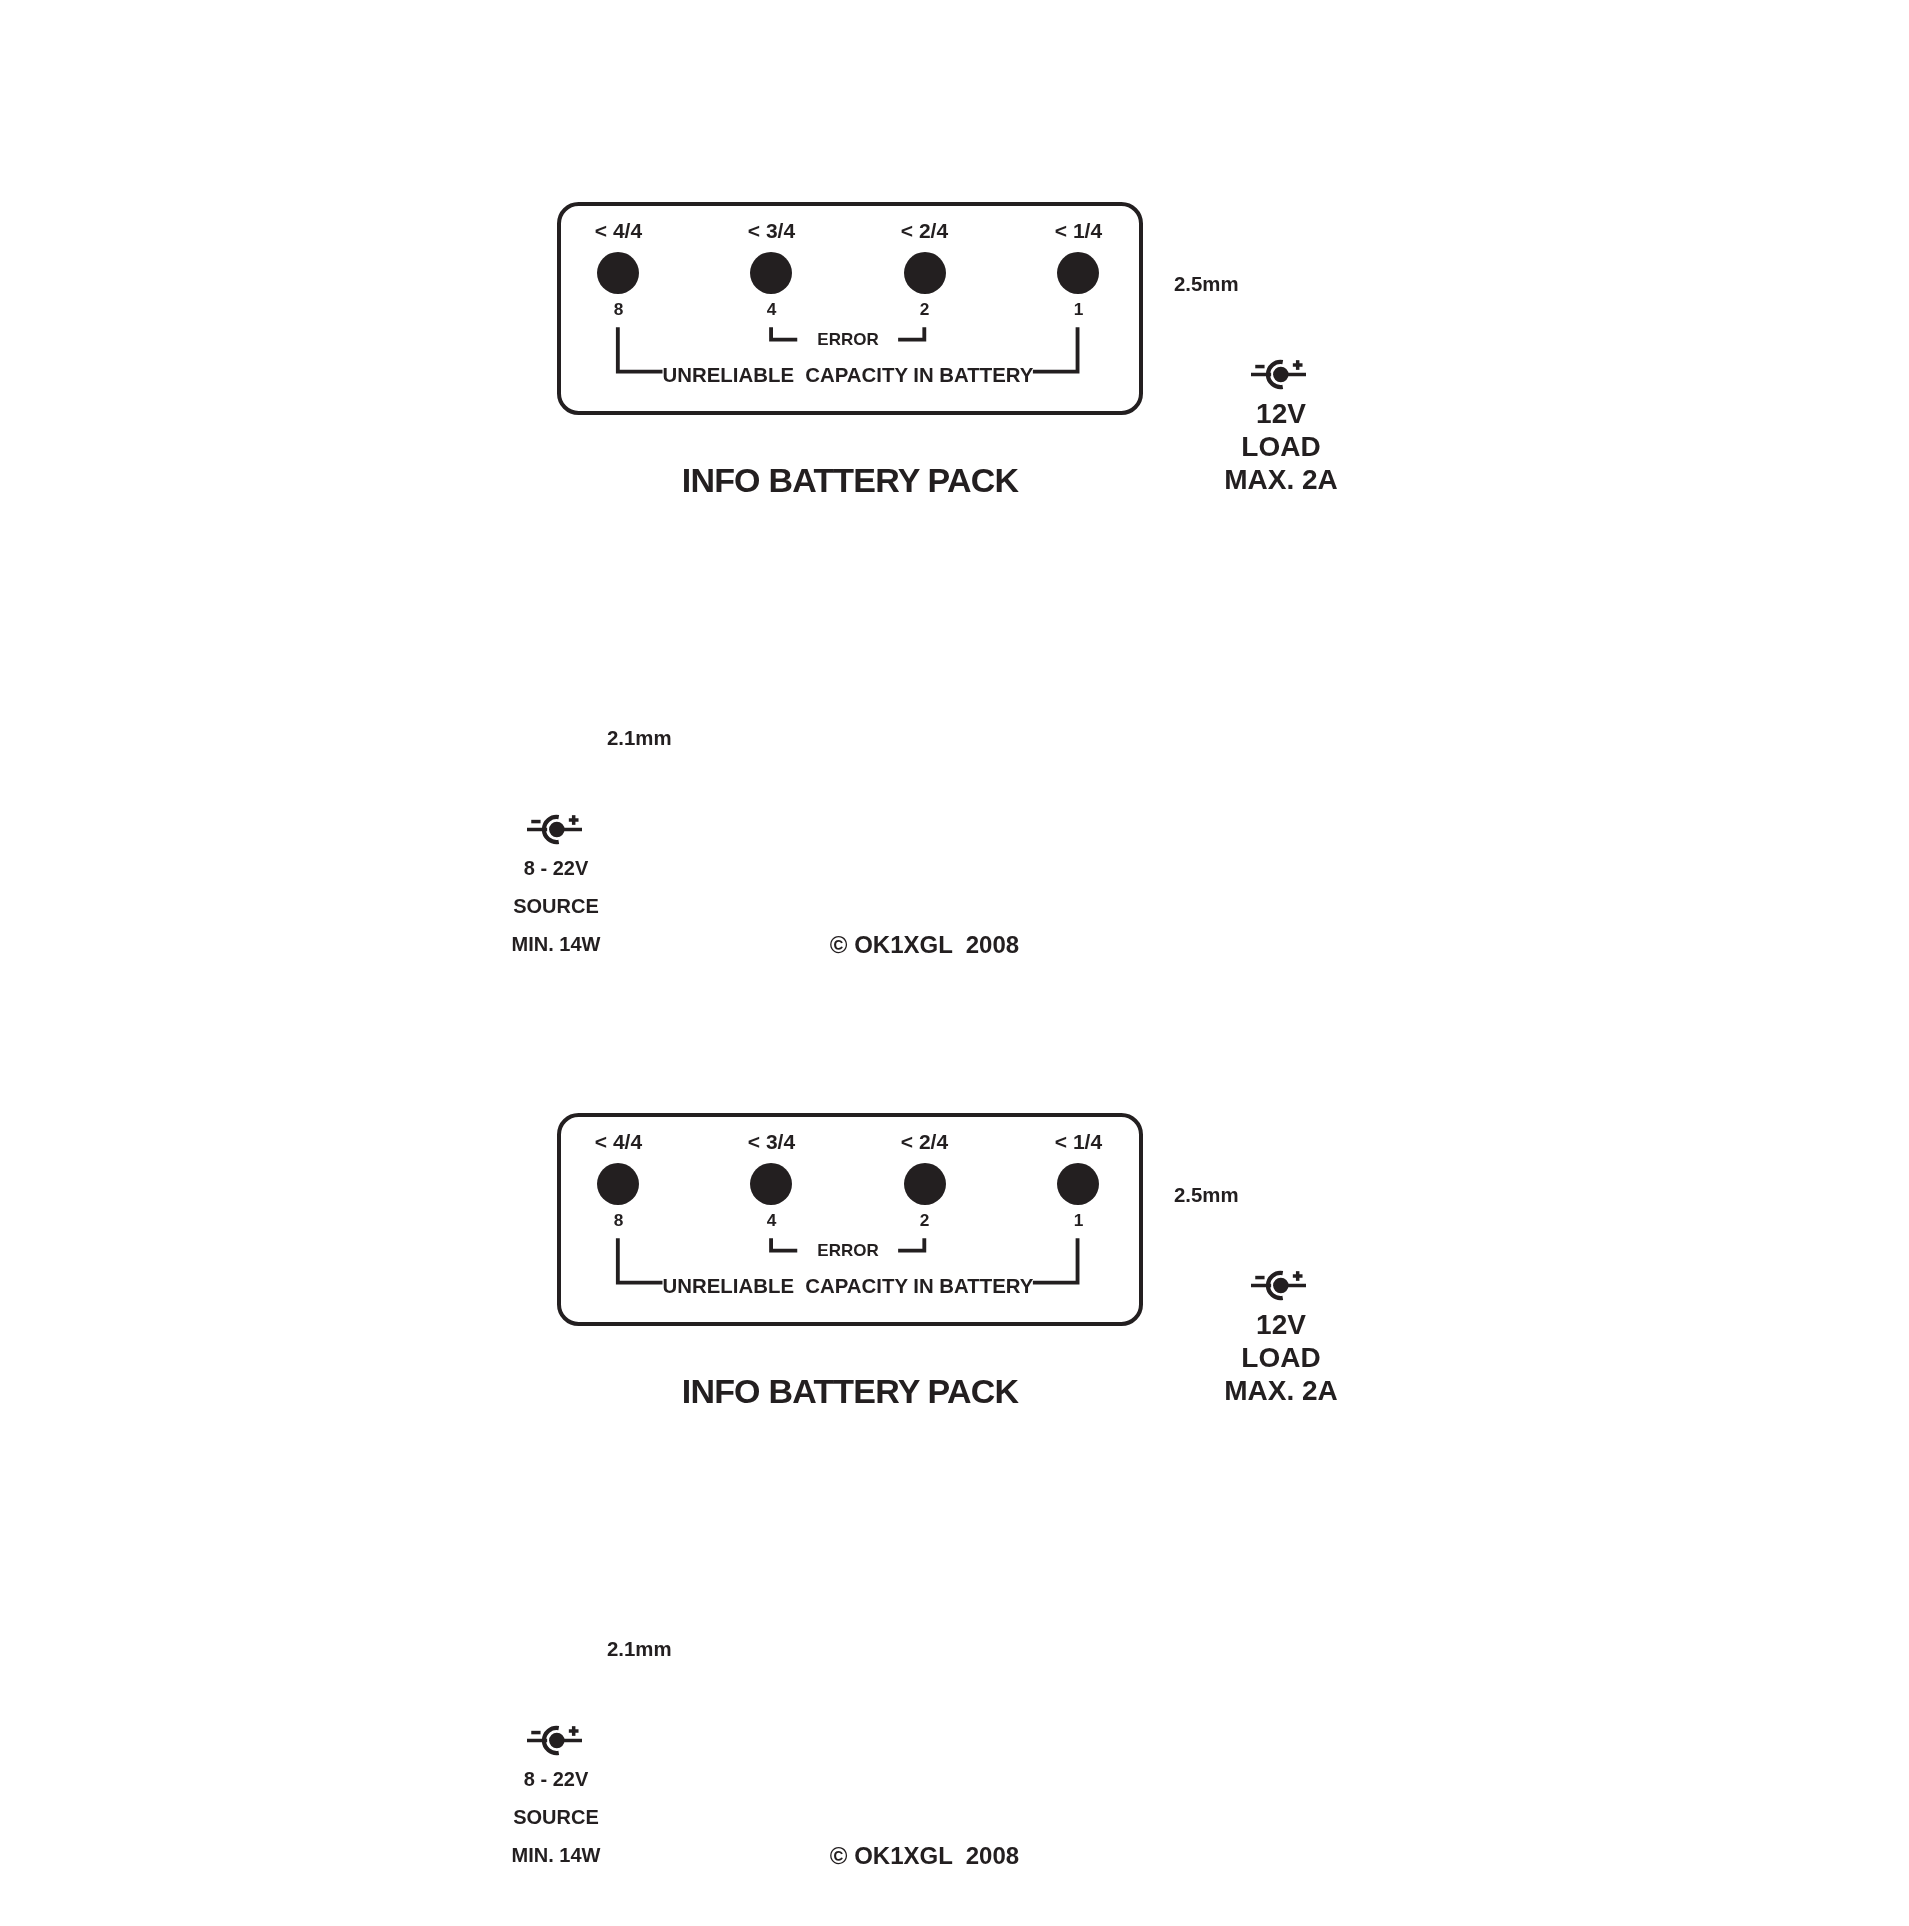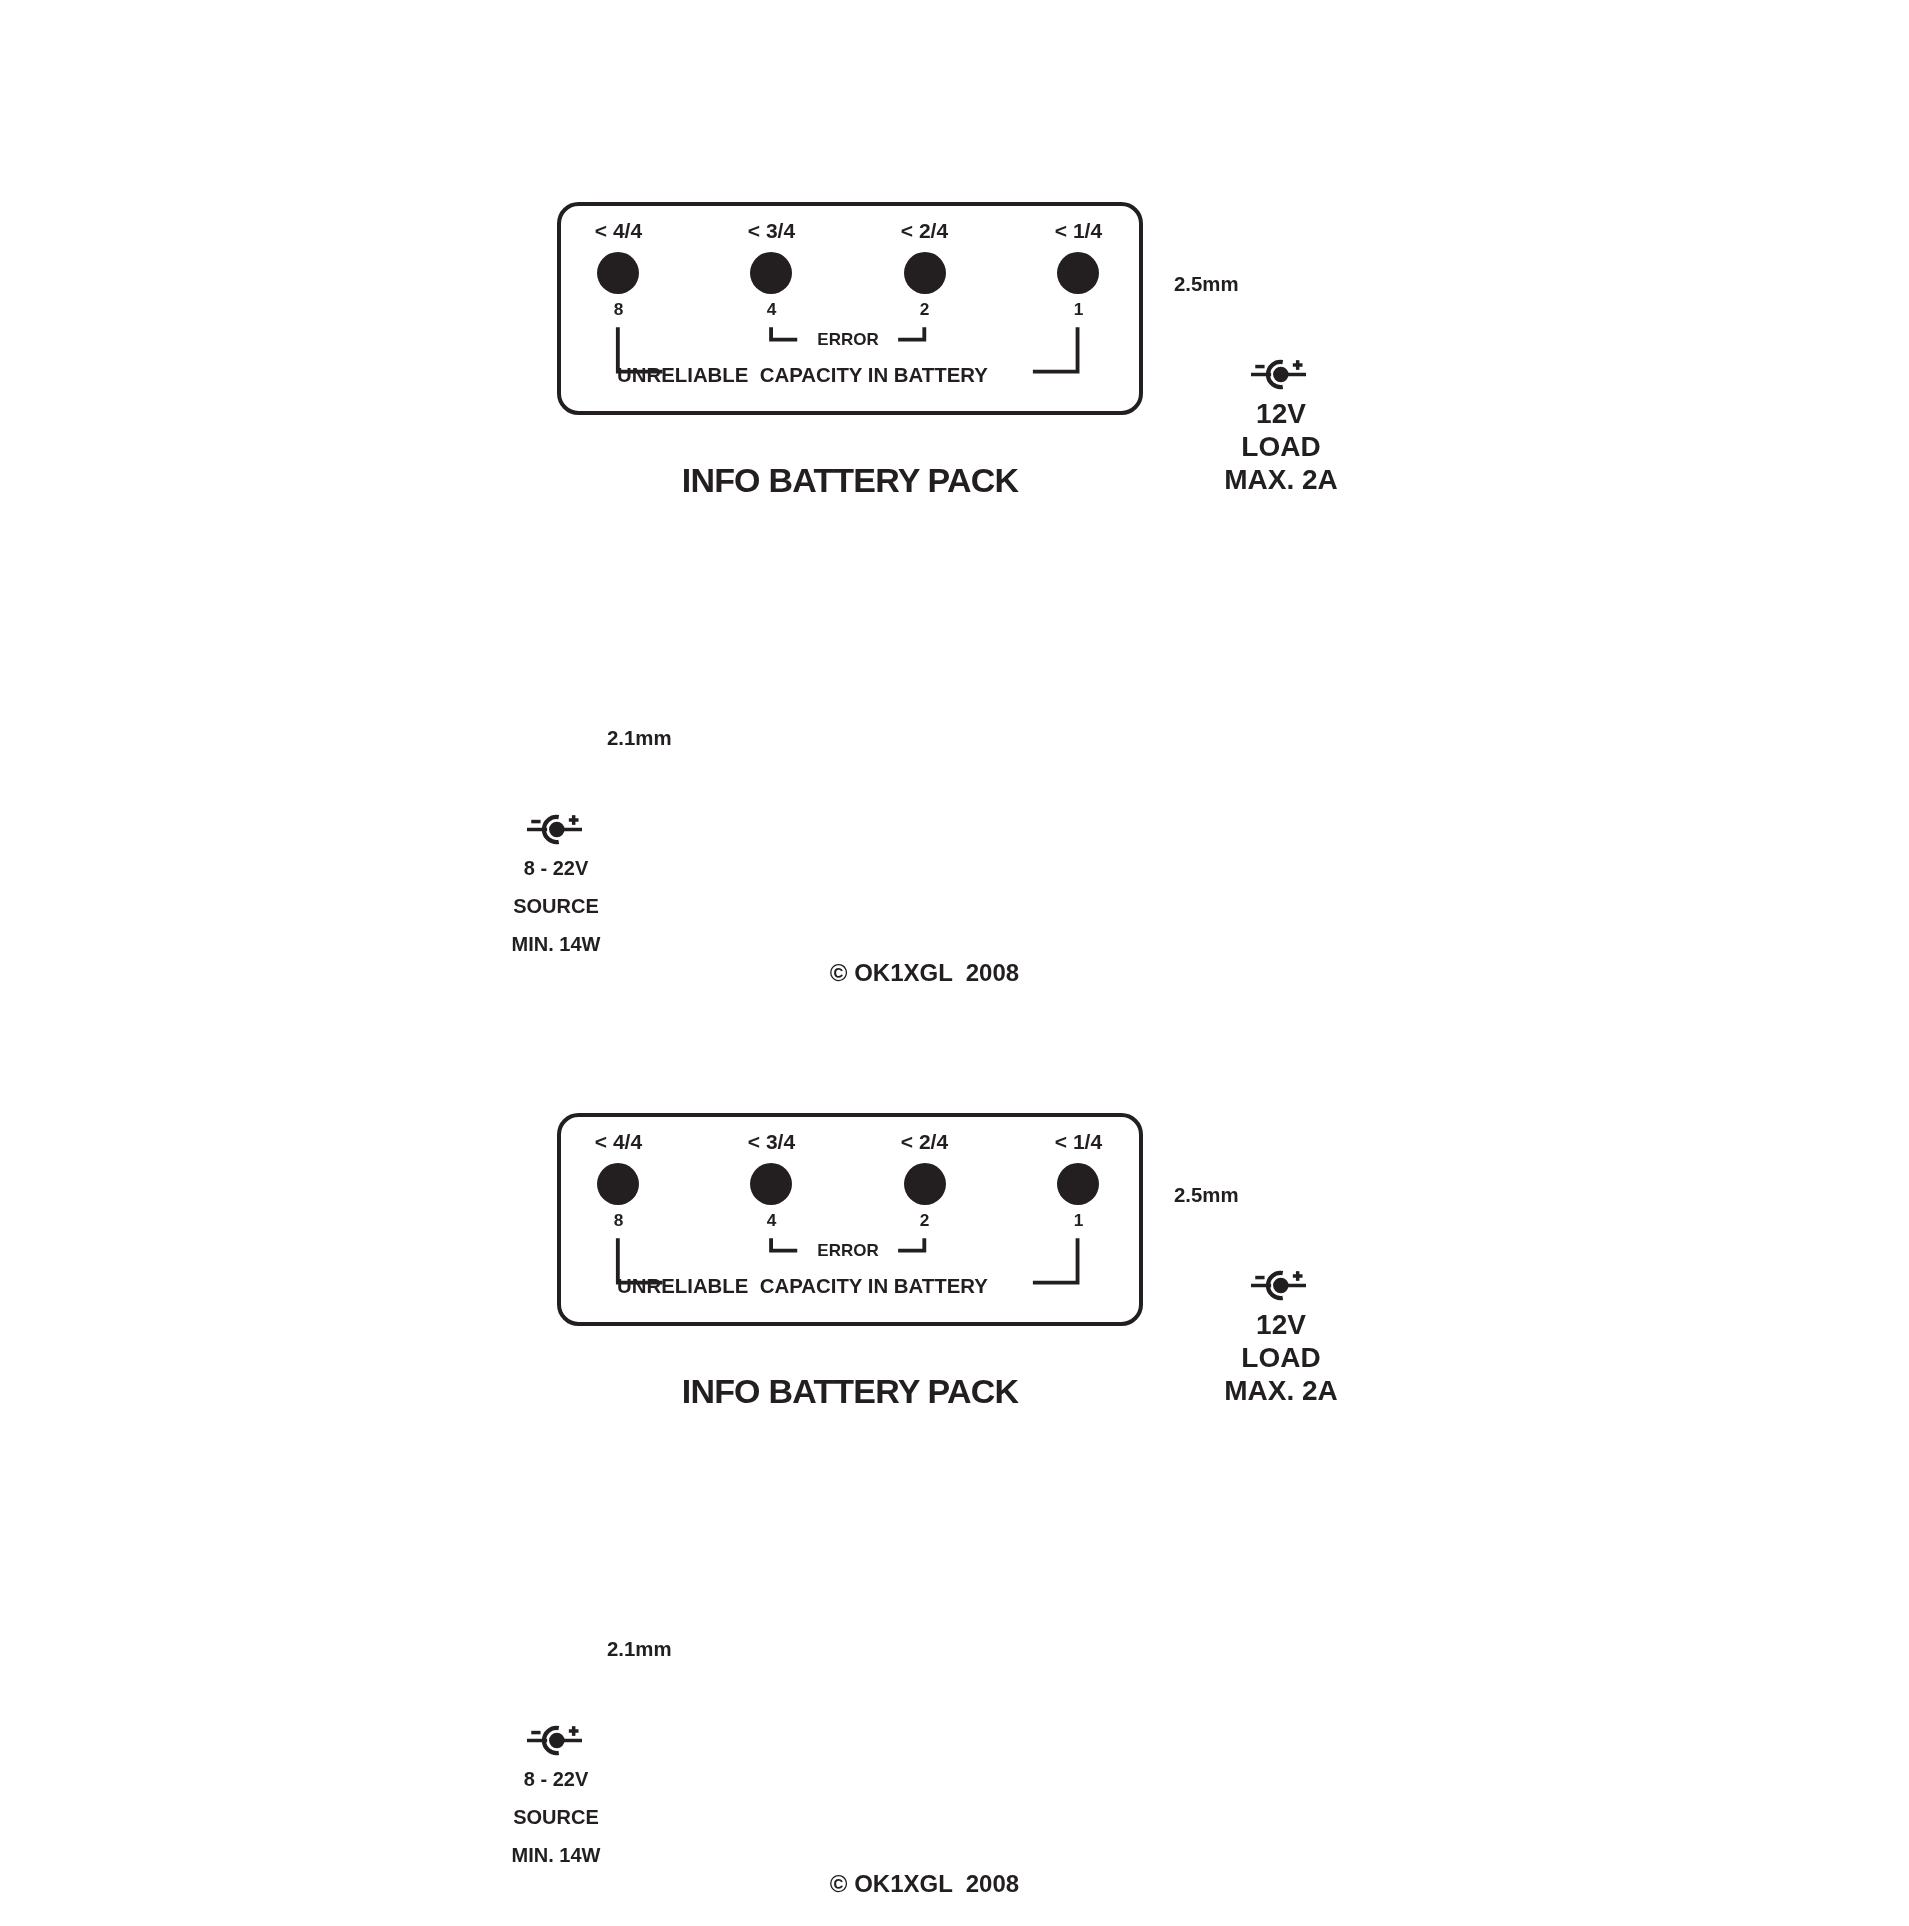--- a/index.html
+++ b/index.html
@@ -24,33 +24,33 @@
     box-sizing:border-box;background:#ffffff;
   }
   .led-label{position:absolute;top:17px;width:139px;text-align:center;font-size:21px;white-space:pre;}
   .led-dot{position:absolute;top:50px;width:42px;height:42px;border-radius:50%;background:#231f20;}
   .led-bit{position:absolute;top:97px;width:139px;text-align:center;font-size:17.3px;}
   .lx1-label{left:549px;} .lx2-label{left:702px;} .lx3-label{left:855px;} .lx4-label{left:1009px;}
   .lx1-dot{left:597px;}   .lx2-dot{left:750px;}   .lx3-dot{left:904px;}   .lx4-dot{left:1057px;}
   .brackets{position:absolute;left:557px;top:0;width:586px;height:213px;}
   .brackets path{stroke:#231f20;stroke-width:10;fill:none;}
   .error-text{position:absolute;left:771px;top:128px;width:154px;text-align:center;font-size:17px;}
-  .unrel-text{position:absolute;left:617px;top:162px;width:462px;font-size:20.4px;white-space:pre;}
+  .unrel-text{position:absolute;left:617px;top:162px;width:462px;text-align:center;font-size:20.4px;white-space:pre;}
   .panel-title{position:absolute;left:557px;top:253px;width:586px;text-align:center;font-size:34px;letter-spacing:-0.8px;white-space:pre;margin-top:6px;}
   .jack-size{position:absolute;left:1174px;top:71px;font-size:20.4px;}
   .jack-icon{position:absolute;left:1251px;top:157px;width:55px;height:31px;}
   .jack-lines{position:absolute;left:1204px;top:195px;width:154px;text-align:center;font-size:28px;line-height:33px;}
   
   .source{position:absolute;left:0;width:1897px;height:308px;}
   .src-1{top:727px;}
   .src-2{top:1638px;}
   .src-size{position:absolute;left:607px;top:0.4px;font-size:20.4px;}
   .src-icon{position:absolute;left:527px;top:87px;width:55px;height:31px;}
   .src-lines{position:absolute;left:479px;top:122px;width:154px;text-align:center;font-size:20px;line-height:38px;}
-  .copyright{position:absolute;left:809px;top:232px;width:231px;text-align:center;font-size:24px;white-space:pre;}
+  .copyright{position:absolute;left:809px;top:204px;width:231px;text-align:center;font-size:24px;white-space:pre;}
   
   .jack-svg rect,.jack-svg circle{fill:#231f20;}
   .jack-svg path{fill:none;stroke:#231f20;stroke-width:11;}
 </style>
 </head>
 <body>
 
 <div class="page">
 
   <div class="section sec-1">

